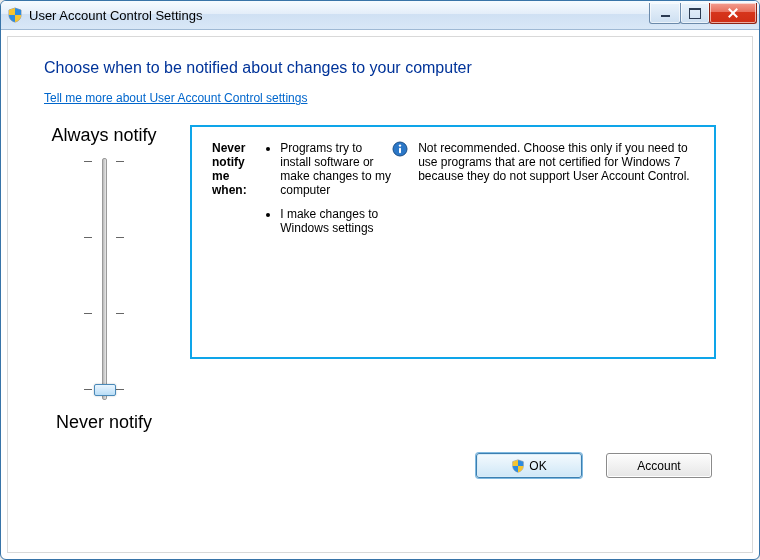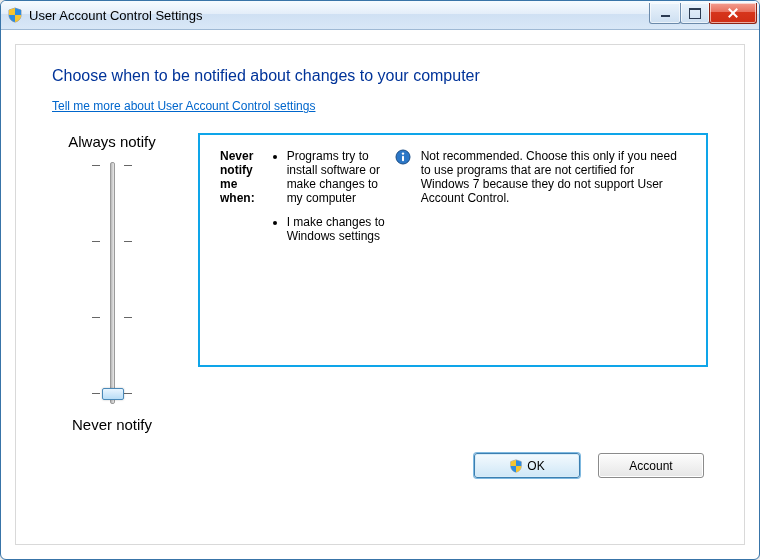--- a/index.html
+++ b/index.html
@@ -11,43 +11,43 @@
 .win-btn{width:28px;height:20px;border:1px solid #6b8aab;border-top:none;border-radius:0 0 3px 3px;margin-left:-1px;display:flex;align-items:center;justify-content:center;background:linear-gradient(to bottom,#eaf3fb,#cddff1);font-family:Arial,sans-serif;font-size:10px;color:#2b3b52;box-shadow:inset 0 0 0 1px rgba(255,255,255,.6)}
 .win-btn.min{width:30px}
 .win-btn.max{width:28px}
 .win-btn.close{width:46px;background:linear-gradient(to bottom,#f39e90 0%,#e86f5c 45%,#d6351b 46%,#cf2d14 100%);border-color:#8e2414;color:#fff}
 .min-glyph{width:9px;height:0;border-top:2px solid #2b3b52;margin-top:6px}
 .max-glyph{width:10px;height:8px;border:1px solid #2b3b52;border-top-width:2px}
 .close-glyph{position:relative;width:12px;height:12px}
 .close-glyph:before,.close-glyph:after{content:"";position:absolute;left:5px;top:0;width:2px;height:12px;background:#fff}
 .close-glyph:before{transform:rotate(45deg)}
 .close-glyph:after{transform:rotate(-45deg)}
-.client{flex:1;padding:14px;display:flex}
+.client{flex:1;padding:6px;display:flex}
 .panel{flex:1;border:1px solid #d9d9d9;background:#fff;padding:22px 36px 16px 36px;display:flex;flex-direction:column;box-sizing:border-box}
 .heading{color:#003399;font-size:16px;margin:0 0 14px 0;font-weight:400}
 .desc{font-size:12px;margin:0 0 2px 0}
 .link{color:#0066cc;}
 .body{display:flex;margin-top:20px}
-.slider-col{width:120px;display:flex;flex-direction:column;align-items:center;font-size:15px}
+.slider-col{width:120px;display:flex;flex-direction:column;align-items:center;font-size:18px}
 .slider-label-top{margin-bottom:6px}
 .slider-label-bottom{margin-top:6px}
 .slider-box{position:relative;height:254px;width:52px}
 .track{position:absolute;left:50%;top:6px;bottom:6px;width:3px;margin-left:-2px;background:linear-gradient(to right,#b7b7b7,#e8e8e8);border:1px solid #9a9a9a;border-radius:2px}
 .tick{position:absolute;width:8px;height:0;border-top:1px solid #666}
 .tick.l{left:6px}.tick.r{right:6px}
 .thumb{position:absolute;left:50%;width:20px;height:10px;margin-left:-10px;background:linear-gradient(to bottom,#e9f5ff,#b9ddf6);border:1px solid #4a89b8;border-radius:2px;box-shadow:0 0 2px rgba(0,0,0,.25)}
 .info-col{flex:1;margin-left:26px}
 .info-box{border:2px solid #0ea5e9;padding:14px 20px 18px 20px;min-height:234px;box-sizing:border-box;display:flex;flex-direction:row}
 .info-title{font-weight:700;font-size:12px;margin:0 0 10px 0}
 .info-list{list-style:disc;padding-left:22px;margin:0;font-size:12px}
 .info-list li{margin-bottom:10px;max-width:310px}
 .spacer{flex:1}
 .reco{display:flex;align-items:flex-start;font-size:12px;max-width:340px}
 .reco .icon{width:16px;height:16px;margin-right:10px;flex:none}
-.btn-row{display:flex;justify-content:flex-end;gap:18px;margin-top:20px;padding-right:4px}
+.btn-row{display:flex;justify-content:flex-end;gap:24px;margin-top:20px;padding-right:4px}
 .btn{min-width:84px;height:23px;border:1px solid #8b8b8b;border-radius:3px;background:linear-gradient(to bottom,#fdfdfd,#e6e6e6);font-size:12px;display:flex;align-items:center;justify-content:center;padding:0 10px;box-shadow:inset 0 0 0 1px #fff}
 .btn.default{border-color:#3c7fb1;box-shadow:0 0 0 1px #7fb9e0,inset 0 0 0 1px #d8ecf8;background:linear-gradient(to bottom,#f4fafe,#cfe7f7)}
 .btn .icon{width:14px;height:14px;margin-right:4px}
 svg{display:block}
 </style>
 </head>
 <body>
 
 <div class="window">
   <div class="titlebar">

